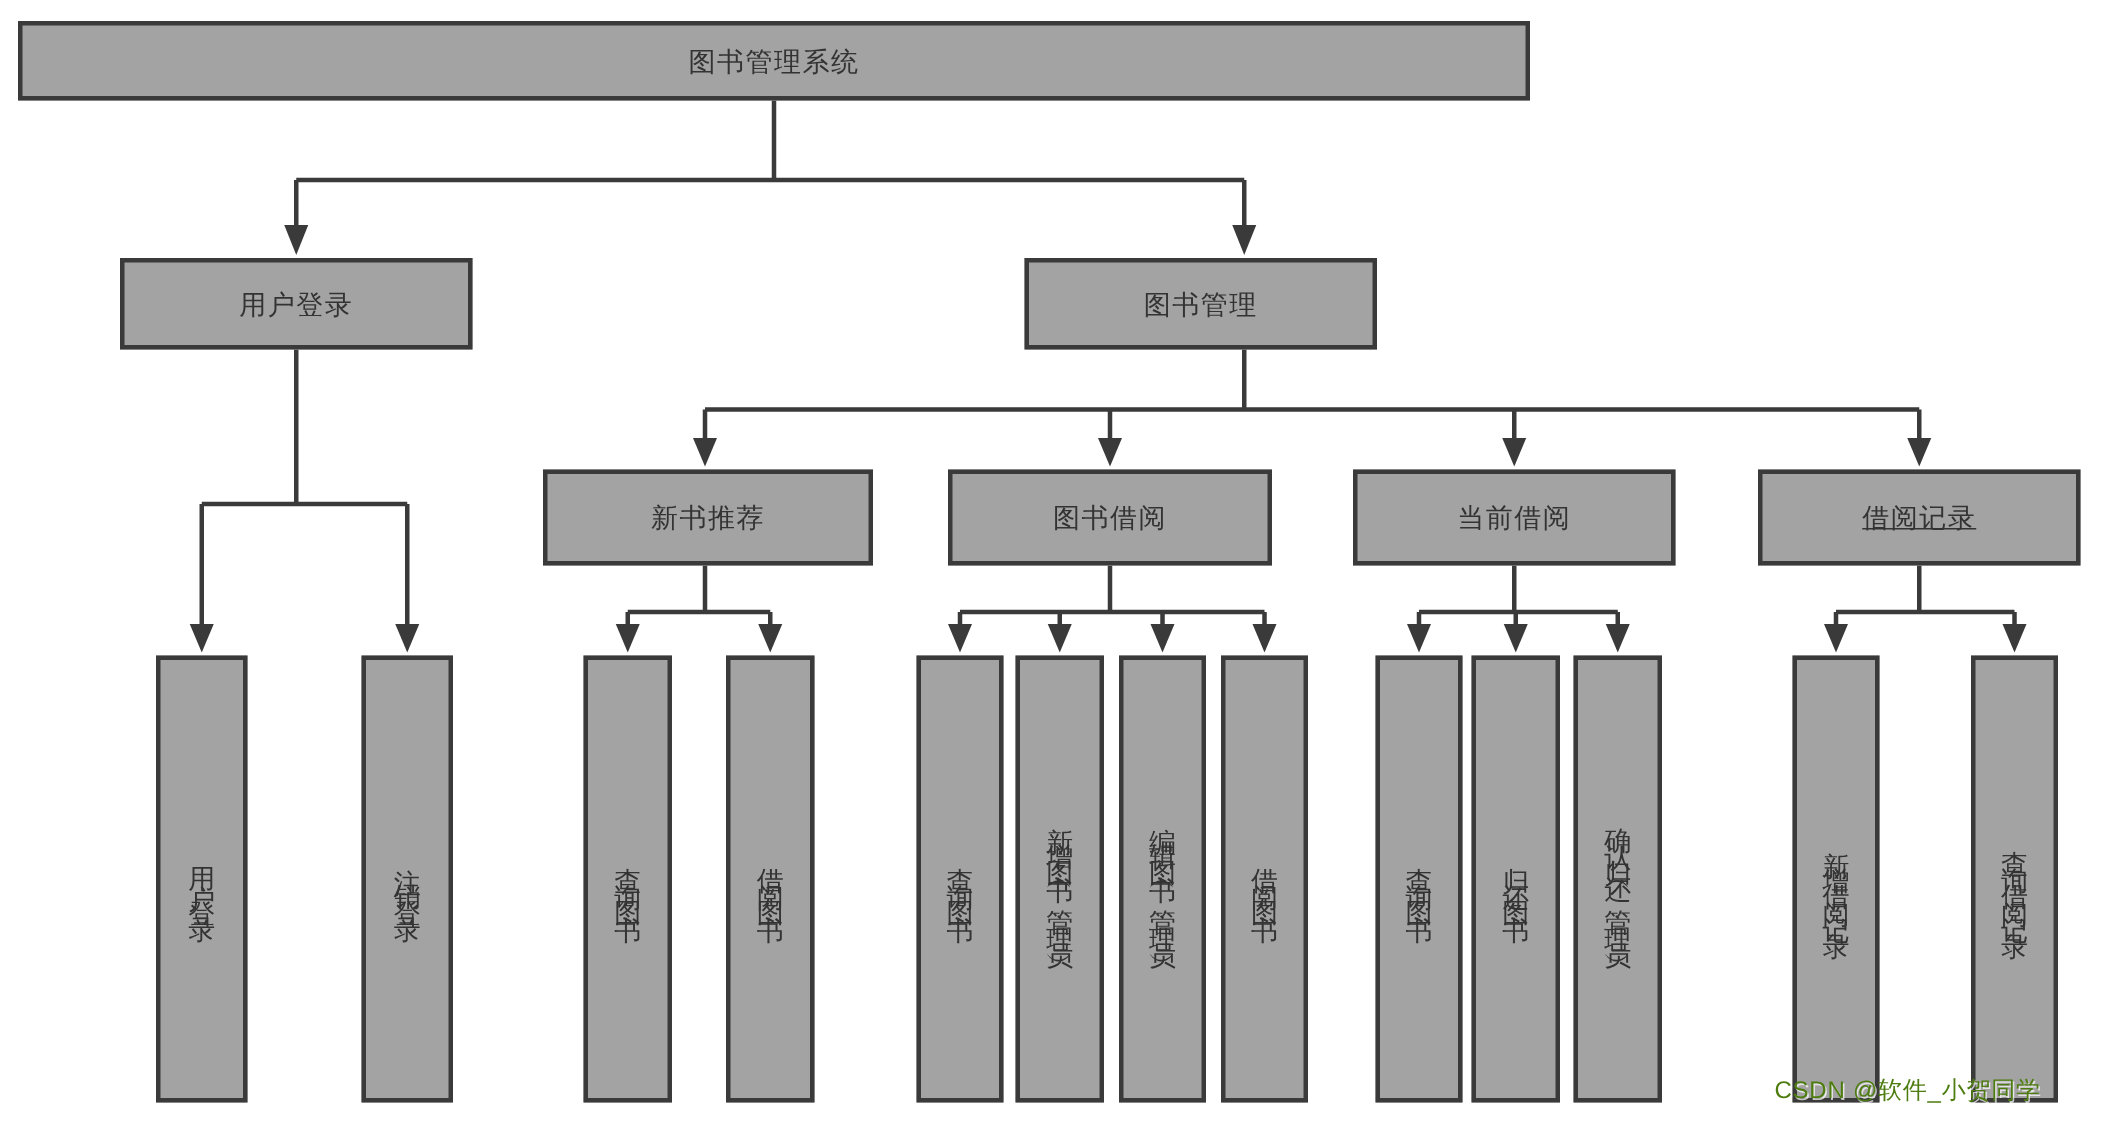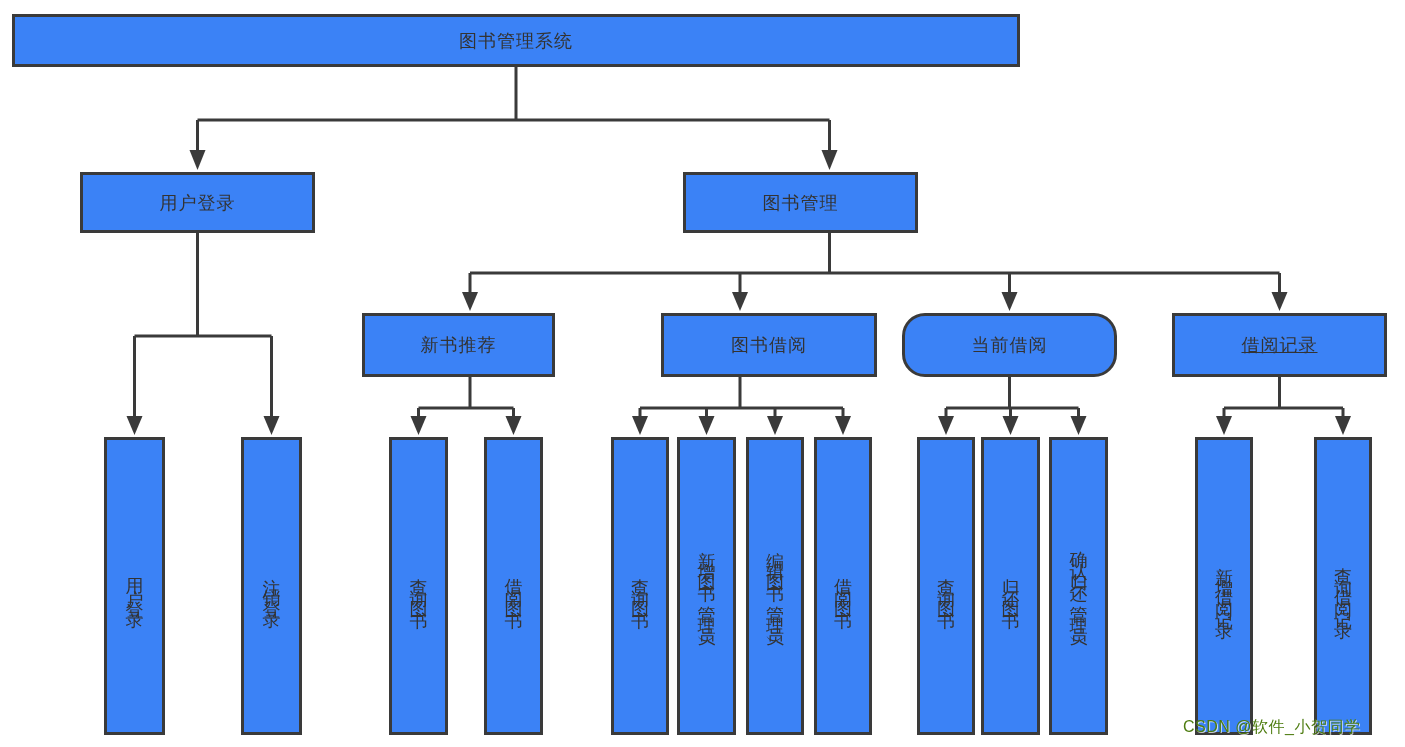--- a/index.html
+++ b/index.html
@@ -4,36 +4,36 @@
 <style>
   html,body{margin:0;padding:0;}
   body{
     width:1405px;height:747px;position:relative;background:#ffffff;
     font-family:"Liberation Sans","DejaVu Sans",sans-serif;
     overflow:hidden;
   }
   .stage{position:absolute;left:0;top:0;width:1405px;height:747px;}
   svg.wires{position:absolute;left:0;top:0;z-index:1;}
   .box{
-    position:absolute;box-sizing:border-box;background:#3b82f6;
+    position:absolute;box-sizing:border-box;background:#a3a3a3;
     border:3px solid #3a3a3a;color:#333333;
     display:flex;align-items:center;justify-content:center;
     z-index:2;
   }
   .h-label{font-size:18px;letter-spacing:1px;white-space:nowrap;}
   .v-label{
     writing-mode:vertical-rl;text-orientation:mixed;
     font-size:18px;line-height:1;letter-spacing:11px;white-space:nowrap;
   }
   .root{left:12px;top:14px;width:1008px;height:53px;}
   .l1a{left:80px;top:172px;width:235px;height:61px;}
   .l1b{left:683px;top:172px;width:235px;height:61px;}
-  .l2a{left:362px;top:313px;width:193px;height:64px;}
-  .l2b{left:632px;top:313px;width:216px;height:64px;margin-left:29px;}
-  .l2c{left:902px;top:313px;width:215px;height:64px;border-radius:23px;}
+  .l2a{left:362px;top:313px;width:220px;height:64px;}
+  .l2b{left:632px;top:313px;width:216px;height:64px;}
+  .l2c{left:902px;top:313px;width:215px;height:64px;}
   .l2d{left:1172px;top:313px;width:215px;height:64px;text-decoration:underline;}
   .leaf{top:437px;height:298px;}
   .u1{left:104px;width:61px;} .u2{left:241px;width:61px;}
   .n1{left:389px;width:59px;} .n2{left:484px;width:59px;}
   .b1{left:611px;width:58px;} .b2{left:677px;width:59px;}
   .b3{left:746px;width:58px;} .b4{left:814px;width:58px;}
   .c1{left:917px;width:58px;} .c2{left:981px;width:59px;}
   .c3{left:1049px;width:59px;}
   .r1{left:1195px;width:58px;} .r2{left:1314px;width:58px;}
   .watermark{

